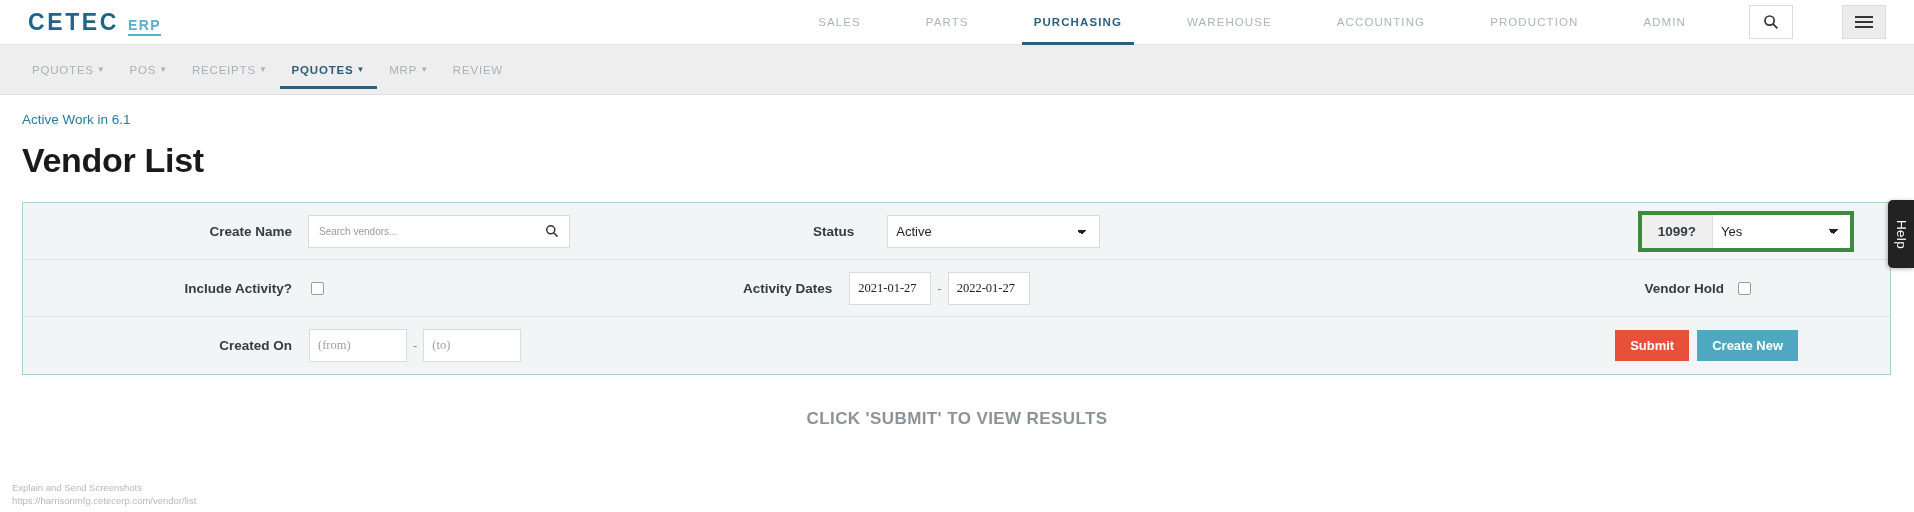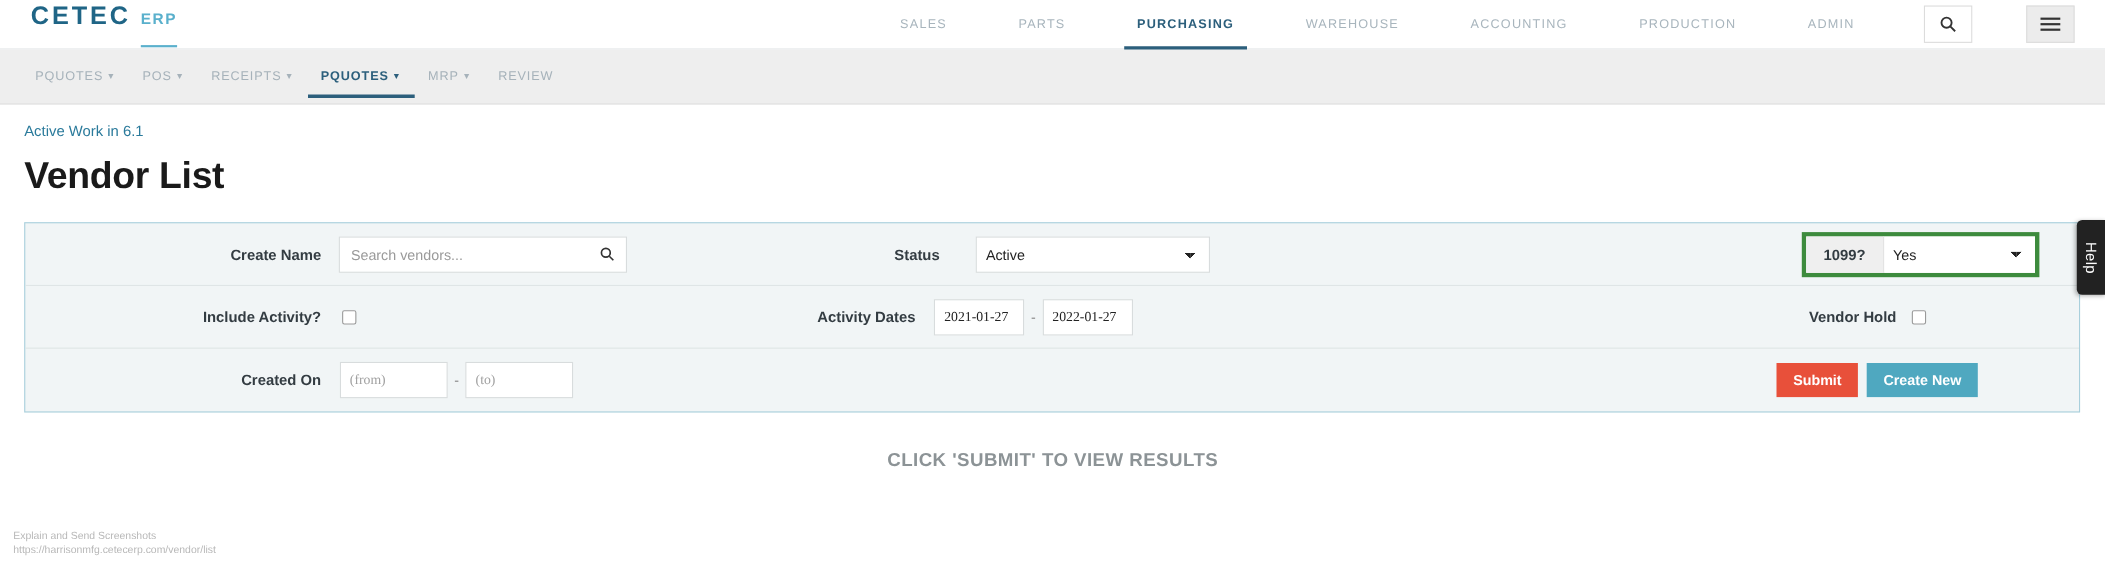--- a/index.html
+++ b/index.html
@@ -33,21 +33,21 @@
     letter-spacing: 2.6px;
     color: #1f6586;
     font-family: "Liberation Sans", sans-serif;
   }
   .logo-erp {
     font-size: 14px;
     font-weight: bold;
     letter-spacing: 1.4px;
     color: #5ab0cc;
     border-bottom: 2px solid #5ab0cc;
-    padding-bottom: 16px;
+    padding-bottom: 1px;
   }
   .topnav {
     margin-left: auto;
     display: flex;
     align-items: center;
     height: 45px;
     gap: 41px;
   }
   .topnav-item {
     font-size: 11.5px;
@@ -151,21 +151,21 @@
     height: 33px;
     border: 1px solid #d8dcdd;
     background: #ffffff;
     display: flex;
     align-items: center;
     padding: 0 10px;
     font-size: 13px;
     color: #777;
   }
   .searchwrap { width: 262px; justify-content: space-between; }
-  .searchwrap .ph { color: #9a9a9a; font-size: 13px; }
+  .searchwrap .ph { color: #9a9a9a; font-size: 10px; }
 
   select.sel {
     height: 33px;
     border: 1px solid #d8dcdd;
     background: #ffffff;
     font-size: 13px;
     color: #222;
     padding: 0 8px;
     font-family: "Liberation Sans", sans-serif;
     -webkit-appearance: none;

